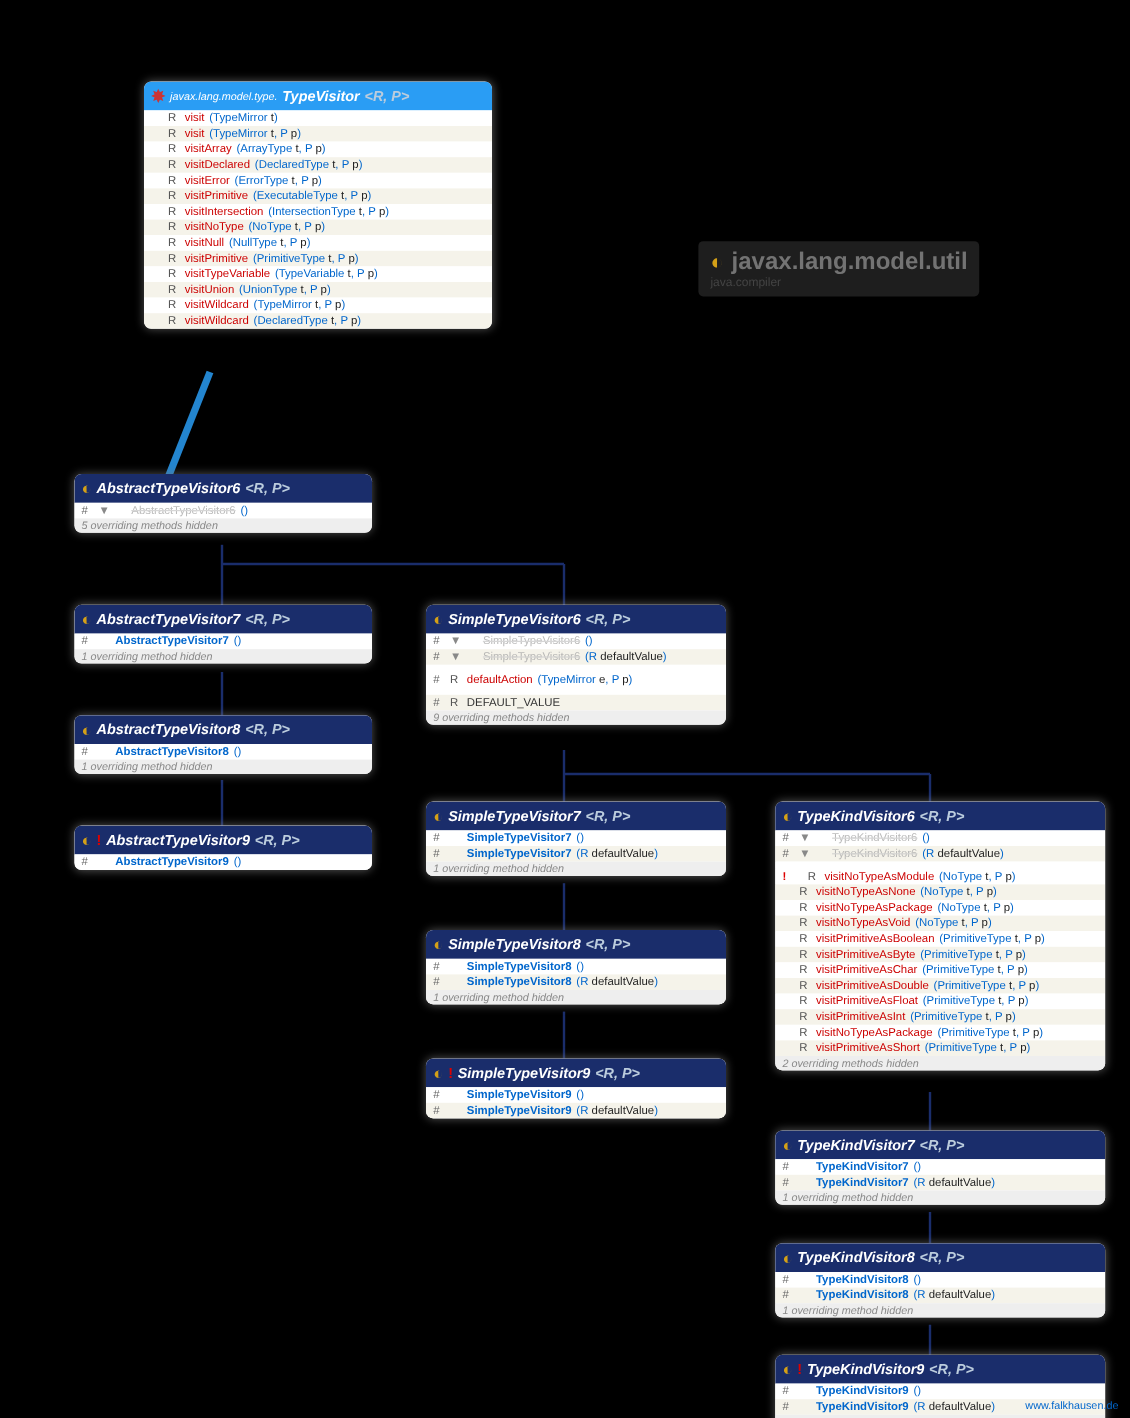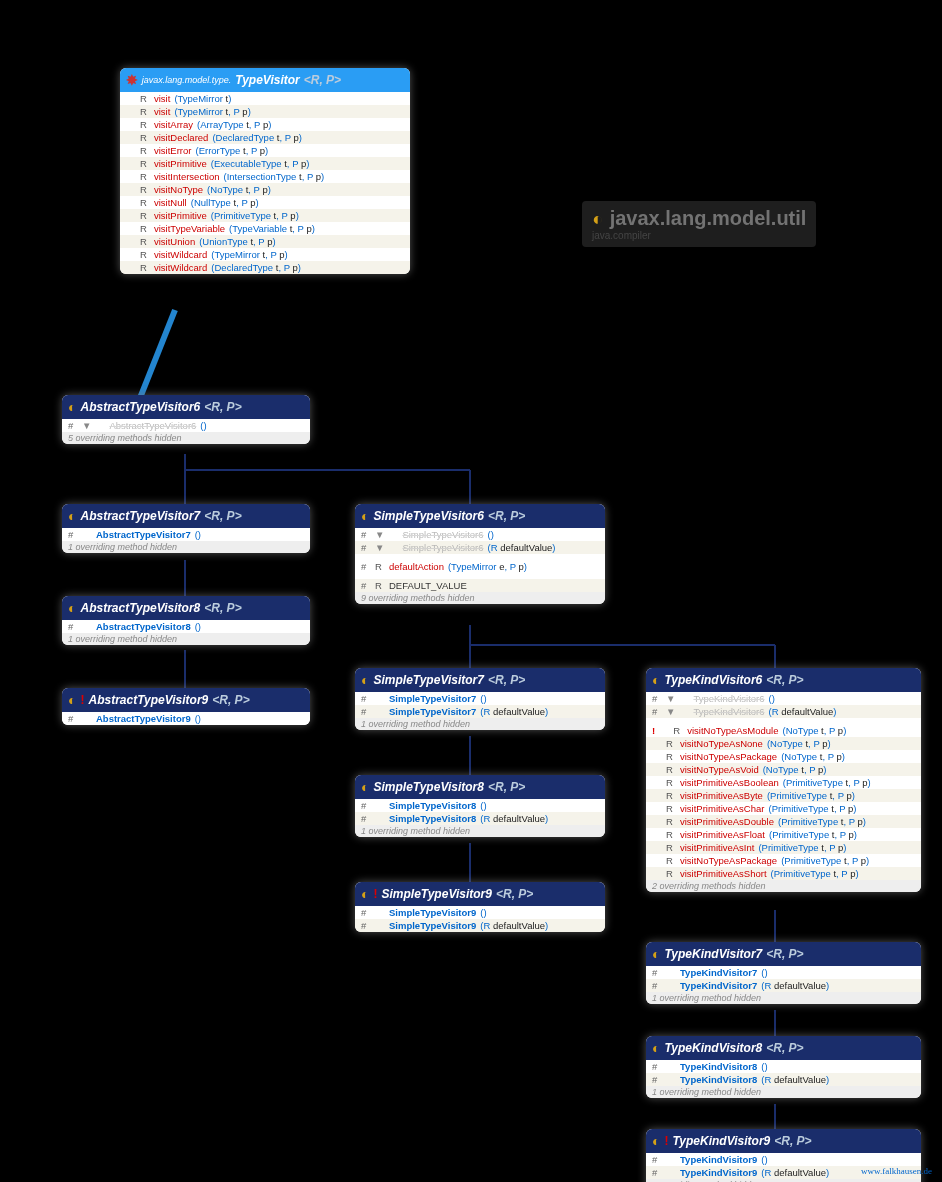--- a/index.html
+++ b/index.html
@@ -97,21 +97,20 @@
   svg.connectors line.impl {
     stroke:#2a9df4;
     stroke-width:6;
     opacity:.85;
   }
   .credit {
     position:absolute;
     bottom:6px; right:10px;
     font-size:9px;
     color:#06c;
-    font-family:Liberation Serif, serif;
   }
 </style>
 </head>
 <body>
 
 <svg class="connectors">
 
   <line class="impl" x1="175" y1="310" x2="140" y2="398"></line>
 
   <line x1="185" y1="454" x2="185" y2="506"></line>

